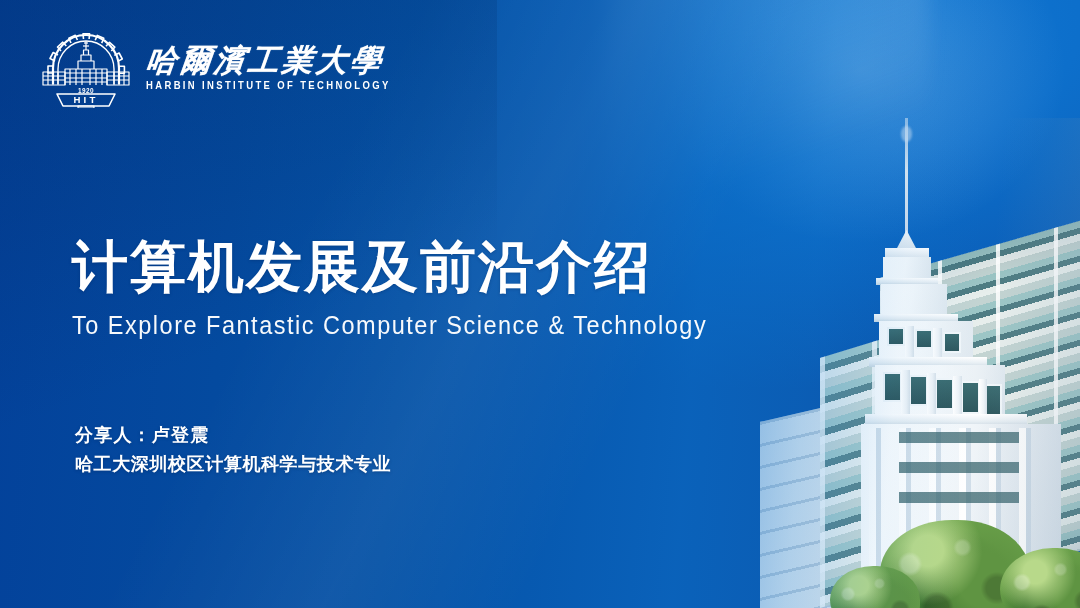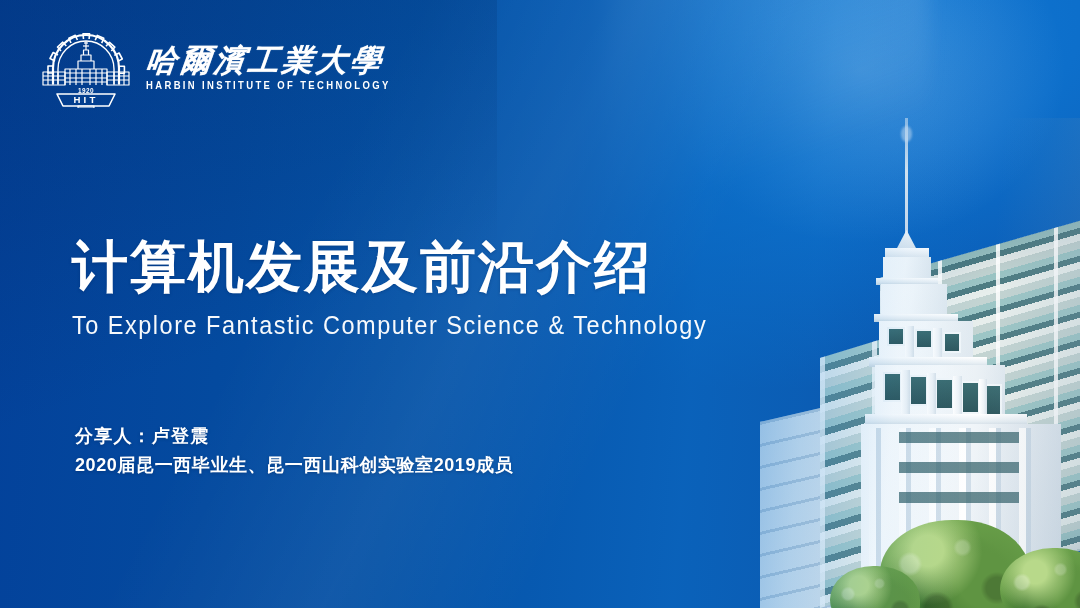--- a/index.html
+++ b/index.html
@@ -303,20 +303,21 @@
   }
 
   
   .presenter {
     position: absolute; left: 75px; top: 422px;
     color: #fff;
     font-weight: 700;
     letter-spacing: .6px;
     line-height: 1.62;
     text-shadow: 0 1px 3px rgba(0,30,75,.35);
+    font-family: Liberation Mono, monospace;
   }
   .p-line { font-size: 18px; white-space: nowrap; }
   .p-line.l1 { letter-spacing: 1.2px; }
 </style>
 </head>
 <body>
 
 <div id="slide">
 
   <div class="photo">
@@ -451,17 +452,17 @@
       </div>
     </div>
 
     <div class="headline">
       <div class="h-title">计算机发展及前沿介绍</div>
       <div class="h-sub-en">To Explore Fantastic Computer Science &amp; Technology</div>
     </div>
 
     <div class="presenter">
       <div class="p-line l1">分享人：卢登震</div>
-      <div class="p-line">2020届昆一西毕业生、昆一西山科创实验室2019成员</div>
+      <div class="p-line">哈工大深圳校区计算机科学与技术专业</div>
     </div>
 
   </div>
 </div>
 
 </body></html>

